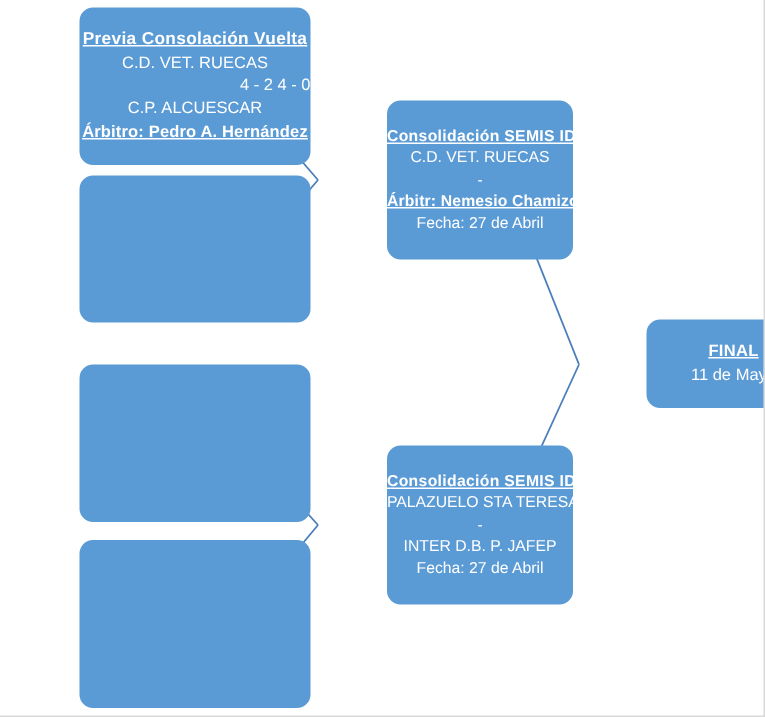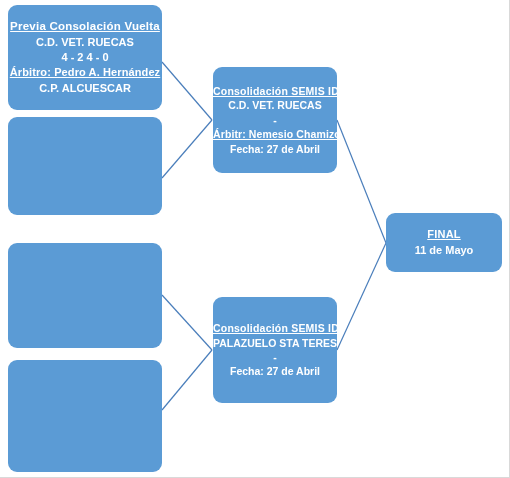--- a/index.html
+++ b/index.html
@@ -33,54 +33,56 @@
     background: #5B9BD5;
     border-radius: 9px;
     box-sizing: border-box;
     display: flex;
     flex-direction: column;
     align-items: center;
     justify-content: center;
     color: #ffffff;
     text-align: center;
     overflow: hidden;
+    margin-left: 45px;
   }
   .node .line {
     display: block;
     width: 100%;
     line-height: 1.38;
     white-space: nowrap;
   }
   .node .hdr {
     font-weight: bold;
     text-decoration: underline;
     letter-spacing: 0.02em;
   }
   .node .ref {
     font-weight: bold;
     text-decoration: underline;
     letter-spacing: 0.01em;
   }
   .node .plain {
-    font-weight: bold;
+    font-weight: normal;
   }
   
   #node-previa { left: 8px;  top: 5px;   width: 154px; height: 105px; font-size: 11px; }
   #node-previa .hdr { font-size: 11.5px; }
   #node-empty-a { left: 8px;  top: 117px; width: 154px; height: 98px; }
   #node-empty-b { left: 8px;  top: 243px; width: 154px; height: 105px; }
   #node-empty-c { left: 8px;  top: 360px; width: 154px; height: 112px; }
   #node-semis-1 { left: 213px; top: 67px;  width: 124px; height: 106px; font-size: 10.5px; }
   #node-semis-1 .hdr { font-size: 10.5px; }
   #node-semis-2 { left: 213px; top: 297px; width: 124px; height: 106px; font-size: 10.5px; }
   #node-semis-2 .hdr { font-size: 10.5px; }
   #node-final   { left: 386px; top: 213px; width: 116px; height: 59px; font-size: 11px; }
   #node-final .hdr { font-size: 11px; }
   .dash {
     letter-spacing: 0;
+    text-align: right;
   }
 </style>
 </head>
 <body>
 
 <div id="canvas">
 
   <svg id="connector-layer" width="510" height="478" viewBox="0 0 510 478" xmlns="http://www.w3.org/2000/svg">
     <g stroke="#4A7EBB" stroke-width="1.2" fill="none">
       <line x1="162" y1="62" x2="212" y2="120"></line>
@@ -89,22 +91,22 @@
       <line x1="162" y1="410" x2="212" y2="350"></line>
       <line x1="337" y1="120" x2="386" y2="243"></line>
       <line x1="337" y1="350" x2="386" y2="243"></line>
     </g>
   </svg>
 
   <div class="node" id="node-previa">
     <span class="line hdr">Previa Consolación Vuelta</span>
     <span class="line plain">C.D. VET. RUECAS</span>
     <span class="line plain dash">4 - 2   4 - 0</span>
+    <span class="line plain">C.P. ALCUESCAR</span>
     <span class="line ref">Árbitro: Pedro A. Hernández</span>
-    <span class="line plain">C.P. ALCUESCAR</span>
   </div>
 
   <div class="node" id="node-empty-a">
     <span class="line plain"></span>
   </div>
   <div class="node" id="node-empty-b">
     <span class="line plain"></span>
   </div>
   <div class="node" id="node-empty-c">
     <span class="line plain"></span>
@@ -115,20 +117,21 @@
     <span class="line plain">C.D. VET. RUECAS</span>
     <span class="line plain">-</span>
     <span class="line ref">Árbitr: Nemesio  Chamizo</span>
     <span class="line plain">Fecha: 27 de Abril</span>
   </div>
 
   <div class="node" id="node-semis-2">
     <span class="line hdr">Consolidación SEMIS IDA</span>
     <span class="line plain">PALAZUELO STA TERESA</span>
     <span class="line plain">-</span>
+    <span class="line plain">INTER D.B. P. JAFEP</span>
     <span class="line plain">Fecha: 27 de Abril</span>
   </div>
 
   <div class="node" id="node-final">
     <span class="line hdr">FINAL</span>
     <span class="line plain">11 de Mayo</span>
   </div>
 
 </div>
 

